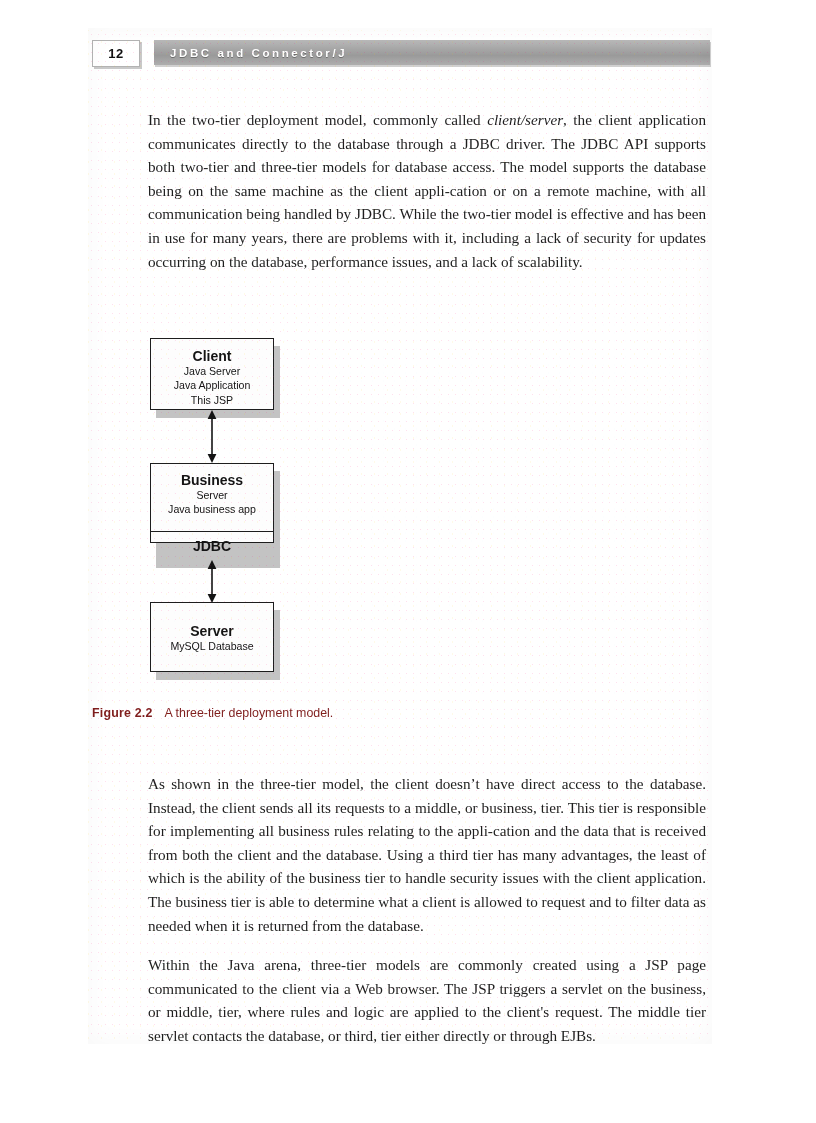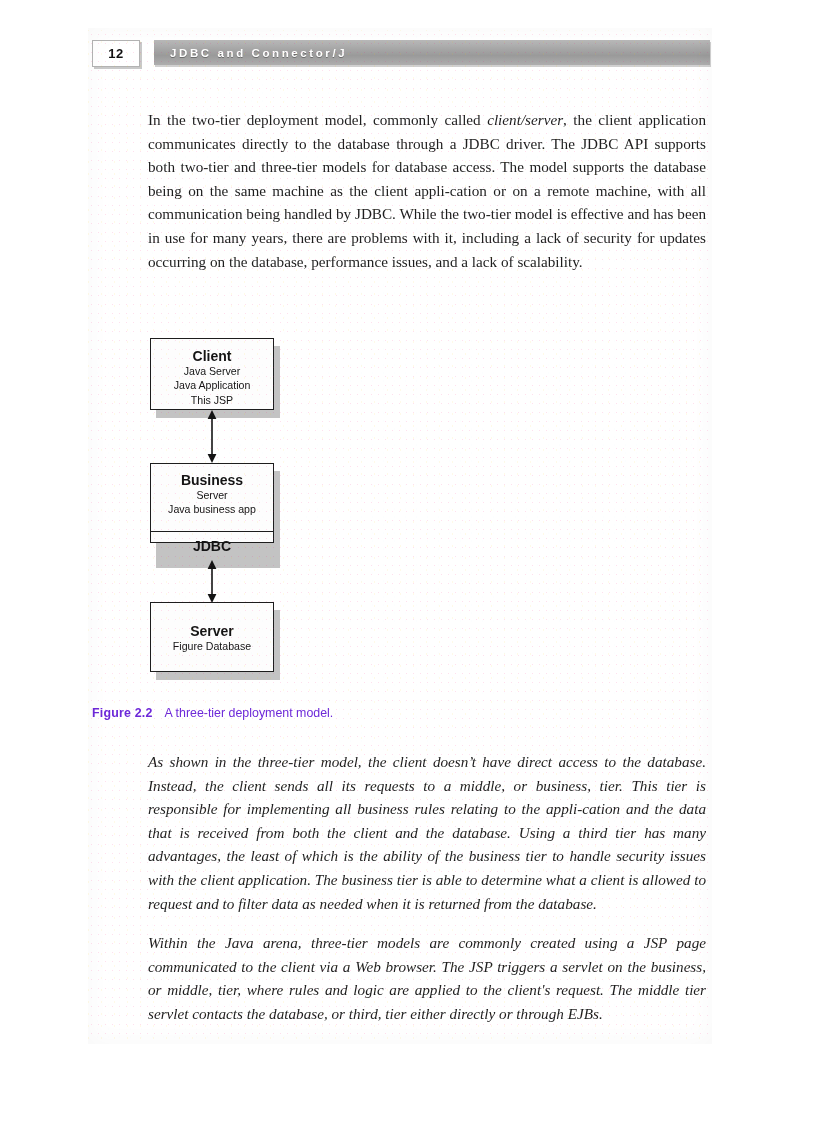--- a/index.html
+++ b/index.html
@@ -151,21 +151,21 @@
   .arrow-wrap { position: absolute; }
   .arrow-wrap svg { display: block; }
 
   
   #fig-caption {
     position: absolute;
     left: 92px; top: 706px;
     width: 614px;
     font-family: "Liberation Sans", "DejaVu Sans", sans-serif;
     font-size: 12.4px;
-    color: #6d28d9;
+    color: #7f1d1d;
     white-space: nowrap;
   }
   #fig-caption-label {
     font-weight: bold;
     letter-spacing: .2px;
   }
   #fig-caption-text { margin-left: 12px; }
 </style>
 </head>
 <body>
@@ -222,30 +222,30 @@
         <line x1="7" y1="7" x2="7" y2="36" stroke="#141414" stroke-width="1.6"></line>
         <polygon points="7,0 2.6,9 11.4,9" fill="#141414"></polygon>
         <polygon points="7,43 2.6,34 11.4,34" fill="#141414"></polygon>
       </svg>
     </div>
 
     <div class="tier-shadow" style="left:8px; top:280px; width:124px; height:70px;"></div>
     <div class="tier-box" style="left:2px; top:272px; width:124px; height:70px;">
       <div class="tier-inner" style="top:21px;">
         <div class="tier-title">Server</div>
-        <div>Figure Database</div>
+        <div>MySQL Database</div>
       </div>
     </div>
 
   </div>
 
   <div id="fig-caption">
     <span id="fig-caption-label">Figure 2.2</span><span id="fig-caption-text">A three-tier deployment model.</span>
   </div>
 
-  <div class="col" style="top:736px;font-style:italic;">
+  <div class="col" style="top:758px;">
     <p class="body">As shown in the three-tier model, the client doesn’t have direct access to the database. Instead, the client sends all its requests to a middle, or business, tier. This tier is responsible for implementing all business rules relating to the appli-cation and the data that is received from both the client and the database. Using a third tier has many advantages, the least of which is the ability of the business tier to handle security issues with the client application. The business tier is able to determine what a client is allowed to request and to filter data as needed when it is returned from the database.</p>
     <p class="body last">Within the Java arena, three-tier models are commonly created using a JSP page communicated to the client via a Web browser. The JSP triggers a servlet on the business, or middle, tier, where rules and logic are applied to the client's request. The middle tier servlet contacts the database, or third, tier either directly or through EJBs.</p>
   </div>
 
   <div id="scan-speckle"></div>
   <div id="scan-edge-shade"></div>
 </div>
 
 </body></html>

